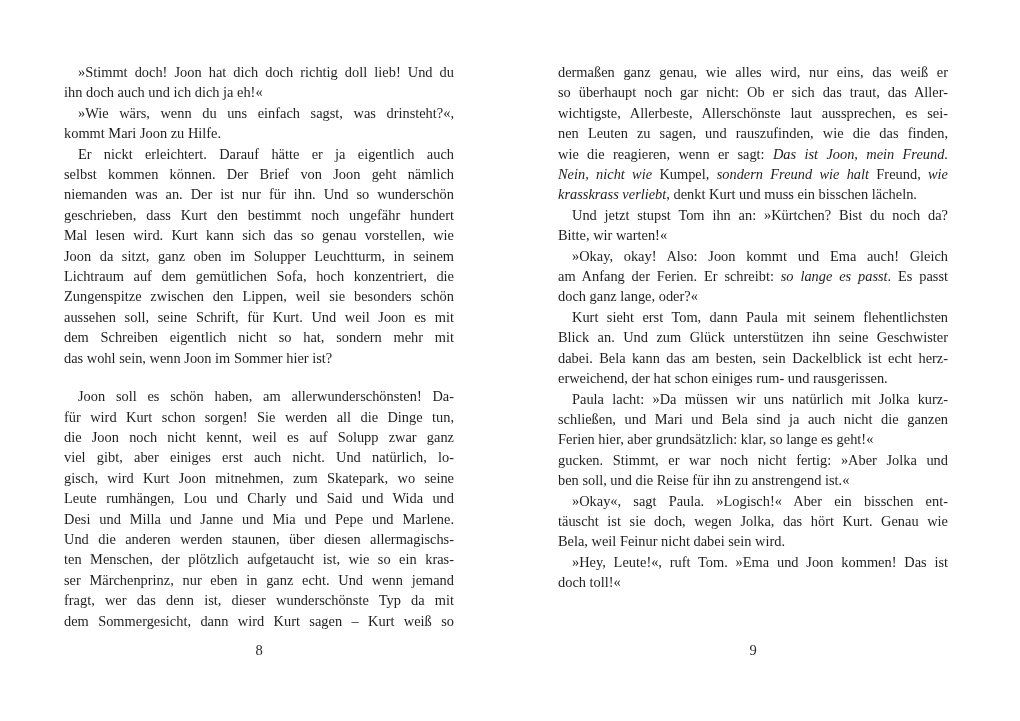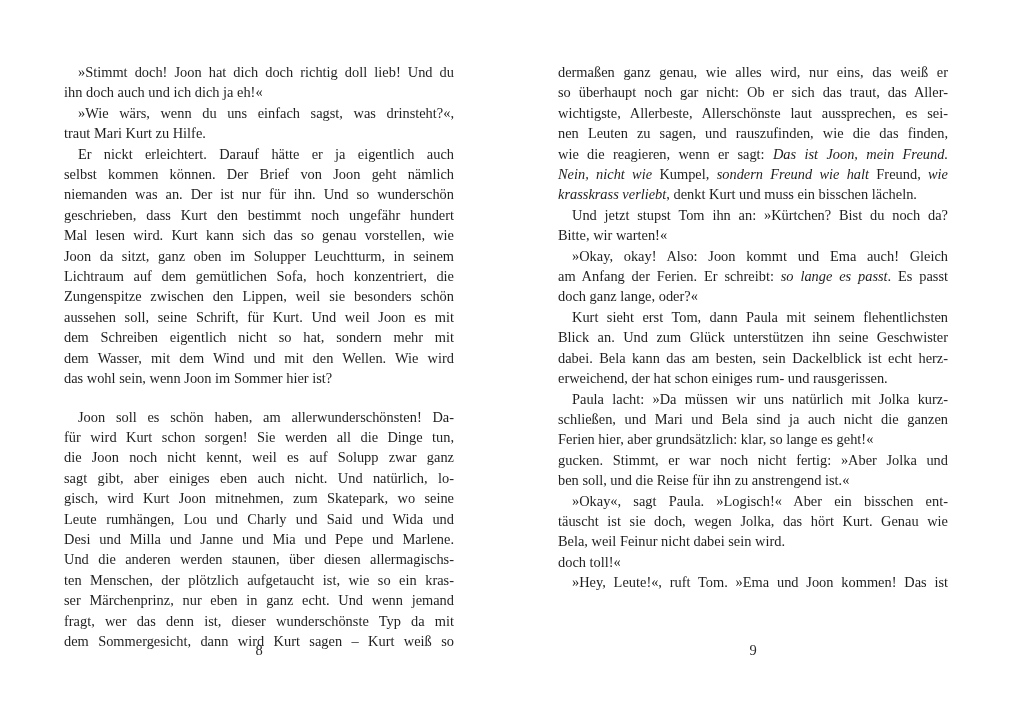--- a/index.html
+++ b/index.html
@@ -55,41 +55,40 @@
 <div class="spread">
 
   <section class="page">
     <div class="text-block text-left">
         <div class="paragraph">
           <div class="line indented"><span>»Stimmt doch! Joon hat dich doch richtig doll lieb! Und du</span></div>
           <div class="line line-final"><span>ihn doch auch und ich dich ja eh!«</span></div>
         </div>
         <div class="paragraph">
           <div class="line indented"><span>»Wie wärs, wenn du uns einfach sagst, was drinsteht?«,</span></div>
-          <div class="line line-final"><span>traut Mari Kurt zu Hilfe.</span></div>
+          <div class="line line-final"><span>kommt Mari Joon zu Hilfe.</span></div>
         </div>
         <div class="paragraph">
           <div class="line indented"><span>Er nickt erleichtert. Darauf hätte er ja eigentlich auch</span></div>
           <div class="line"><span>selbst kommen können. Der Brief von Joon geht nämlich</span></div>
           <div class="line"><span>niemanden was an. Der ist nur für ihn. Und so wunderschön</span></div>
           <div class="line"><span>geschrieben, dass Kurt den bestimmt noch ungefähr hundert</span></div>
           <div class="line"><span>Mal lesen wird. Kurt kann sich das so genau vorstellen, wie</span></div>
           <div class="line"><span>Joon da sitzt, ganz oben im Solupper Leuchtturm, in seinem</span></div>
           <div class="line"><span>Lichtraum auf dem gemütlichen Sofa, hoch konzentriert, die</span></div>
           <div class="line"><span>Zungenspitze zwischen den Lippen, weil sie besonders schön</span></div>
           <div class="line"><span>aussehen soll, seine Schrift, für Kurt. Und weil Joon es mit</span></div>
           <div class="line"><span>dem Schreiben eigentlich nicht so hat, sondern mehr mit</span></div>
-          <div class="line"><span>dem Wasser, mit dem Wind und mit den Wellen. Wie wird</span></div>
           <div class="line line-final"><span>das wohl sein, wenn Joon im Sommer hier ist?</span></div>
         </div>
         <div class="paragraph space-before">
           <div class="line indented"><span>Joon soll es schön haben, am allerwunderschönsten! Da-</span></div>
           <div class="line"><span>für wird Kurt schon sorgen! Sie werden all die Dinge tun,</span></div>
           <div class="line"><span>die Joon noch nicht kennt, weil es auf Solupp zwar ganz</span></div>
-          <div class="line"><span>sagt gibt, aber einiges eben auch nicht. Und natürlich, lo-</span></div>
+          <div class="line"><span>viel gibt, aber einiges erst auch nicht. Und natürlich, lo-</span></div>
           <div class="line"><span>gisch, wird Kurt Joon mitnehmen, zum Skatepark, wo seine</span></div>
           <div class="line"><span>Leute rumhängen, Lou und Charly und Said und Wida und</span></div>
           <div class="line"><span>Desi und Milla und Janne und Mia und Pepe und Marlene.</span></div>
           <div class="line"><span>Und die anderen werden staunen, über diesen allermagischs-</span></div>
           <div class="line"><span>ten Menschen, der plötzlich aufgetaucht ist, wie so ein kras-</span></div>
           <div class="line"><span>ser Märchenprinz, nur eben in ganz echt. Und wenn jemand</span></div>
           <div class="line"><span>fragt, wer das denn ist, dieser wunderschönste Typ da mit</span></div>
           <div class="line"><span>dem Sommergesicht, dann wird Kurt sagen – Kurt weiß so</span></div>
         </div>
       </div>
@@ -130,20 +129,20 @@
         <div class="paragraph">
           <div class="line"><span>gucken. Stimmt, er war noch nicht fertig: »Aber Jolka und</span></div>
           <div class="line line-final"><span>ben soll, und die Reise für ihn zu anstrengend ist.«</span></div>
         </div>
         <div class="paragraph">
           <div class="line indented"><span>»Okay«, sagt Paula. »Logisch!« Aber ein bisschen ent-</span></div>
           <div class="line"><span>täuscht ist sie doch, wegen Jolka, das hört Kurt. Genau wie</span></div>
           <div class="line line-final"><span>Bela, weil Feinur nicht dabei sein wird.</span></div>
         </div>
         <div class="paragraph">
+          <div class="line indented"><span>»Hey, Leute!«, ruft Tom. »Ema und Joon kommen! Das ist</span></div>
           <div class="line line-final"><span>doch toll!«</span></div>
-          <div class="line indented"><span>»Hey, Leute!«, ruft Tom. »Ema und Joon kommen! Das ist</span></div>
         </div>
       </div>
     <div class="page-number pn-right">9</div>
   </section>
 
 </div>
 
 </body></html>

